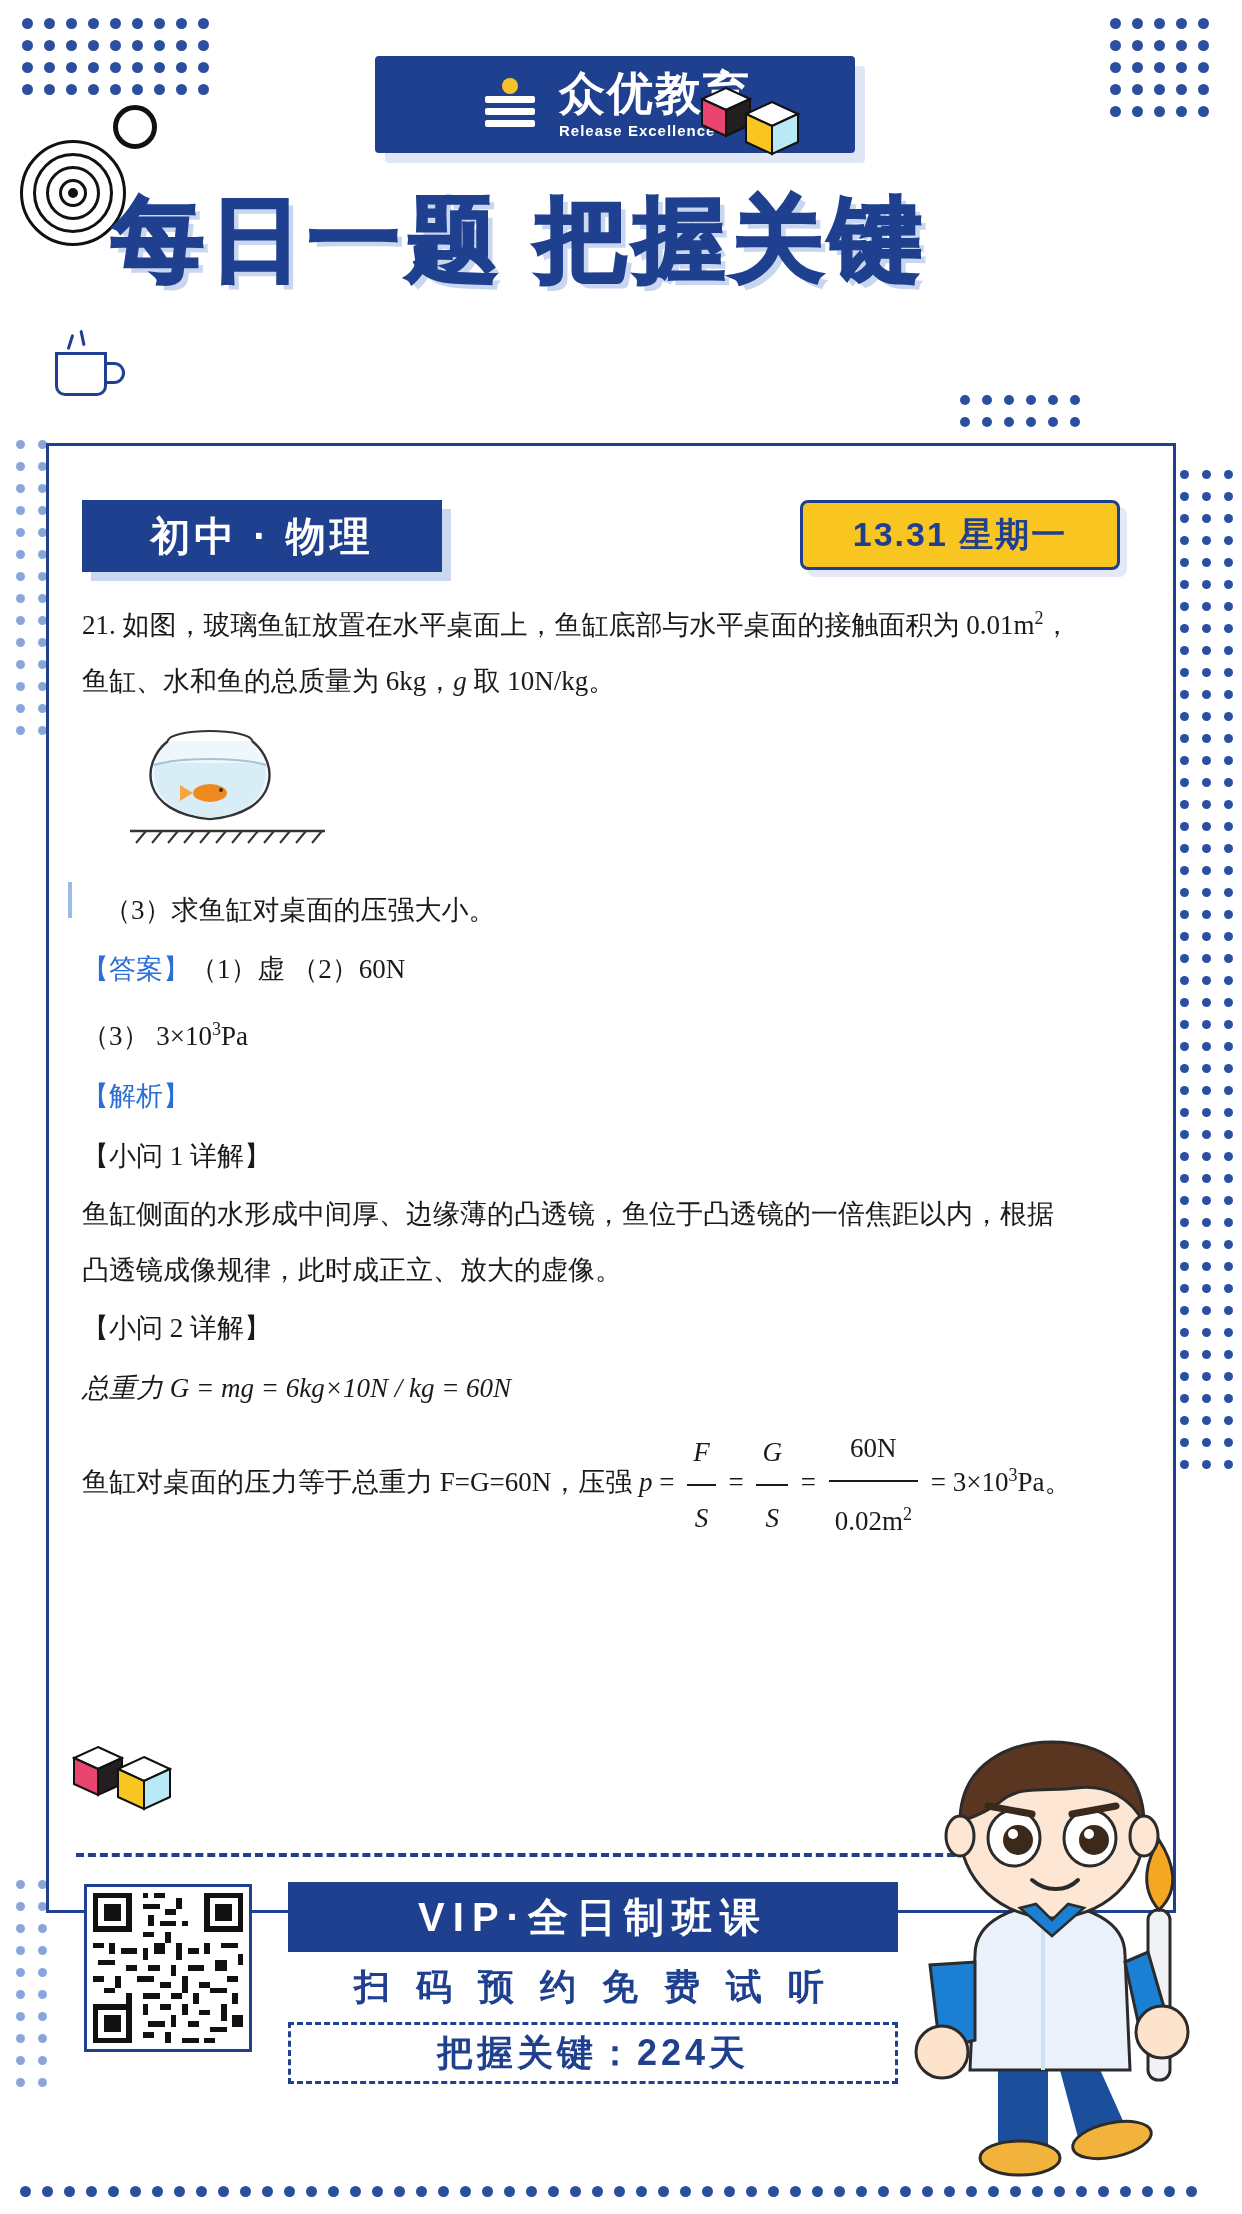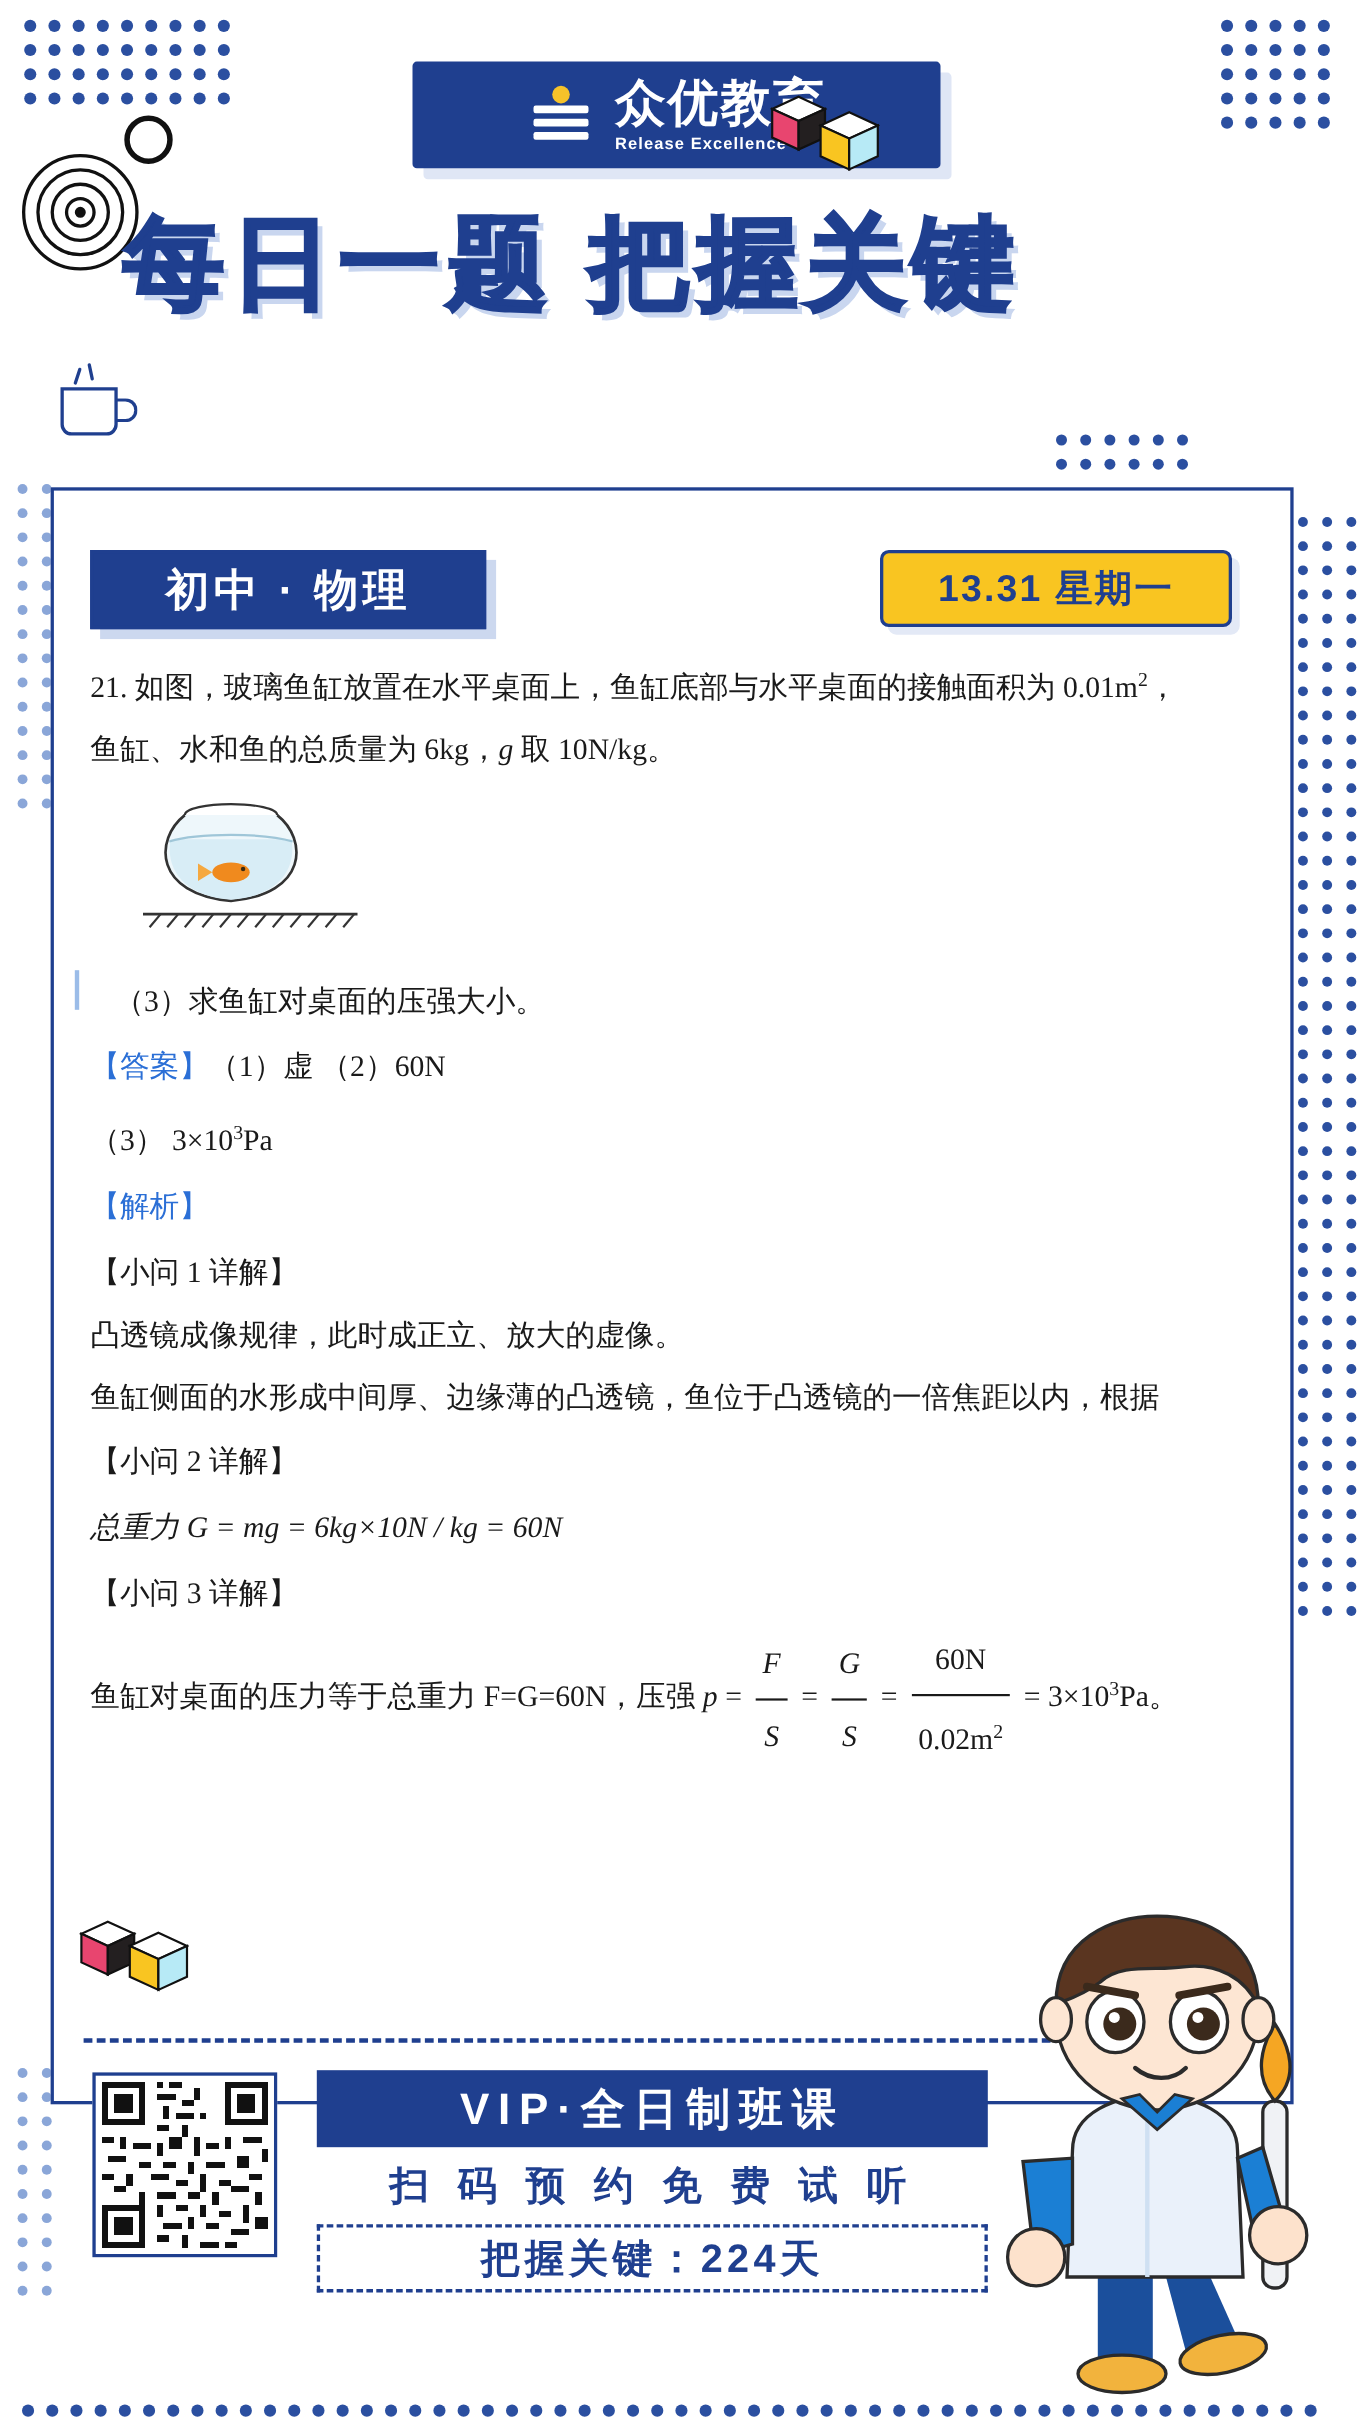--- a/index.html
+++ b/index.html
@@ -531,27 +531,26 @@
       <span class="blue">【答案】</span><span>（1）虚        （2）60N</span>
     </div>
     <div class="ans-line">
       <span>（3）</span>
       <span>3×10</span><span class="sup">3</span><span>Pa</span>
     </div>
 
     <div class="ans-line blue">【解析】</div>
 
     <div class="ans-line">【小问 1 详解】</div>
+    <div class="q-line">鱼缸侧面的水形成中间厚、边缘薄的凸透镜，鱼位于凸透镜的一倍焦距以内，根据</div>
     <div class="q-line">凸透镜成像规律，此时成正立、放大的虚像。</div>
-    <div class="q-line">鱼缸侧面的水形成中间厚、边缘薄的凸透镜，鱼位于凸透镜的一倍焦距以内，根据</div>
 
     <div class="ans-line">【小问 2 详解】</div>
     <div class="ans-line formula">总重力 G = mg = 6kg×10N / kg = 60N</div>
 
-    <div class="ans-line">【小问 3 详解】</div>
     <div class="ans-line">
       <span>鱼缸对桌面的压力等于总重力 F=G=60N，压强 </span><span class="formula">p</span>
       <span>=</span>
       <span class="frac">
         <span class="num formula">F</span>
         <span class="den formula">S</span>
       </span>
       <span>=</span>
       <span class="frac">
         <span class="num formula">G</span>

